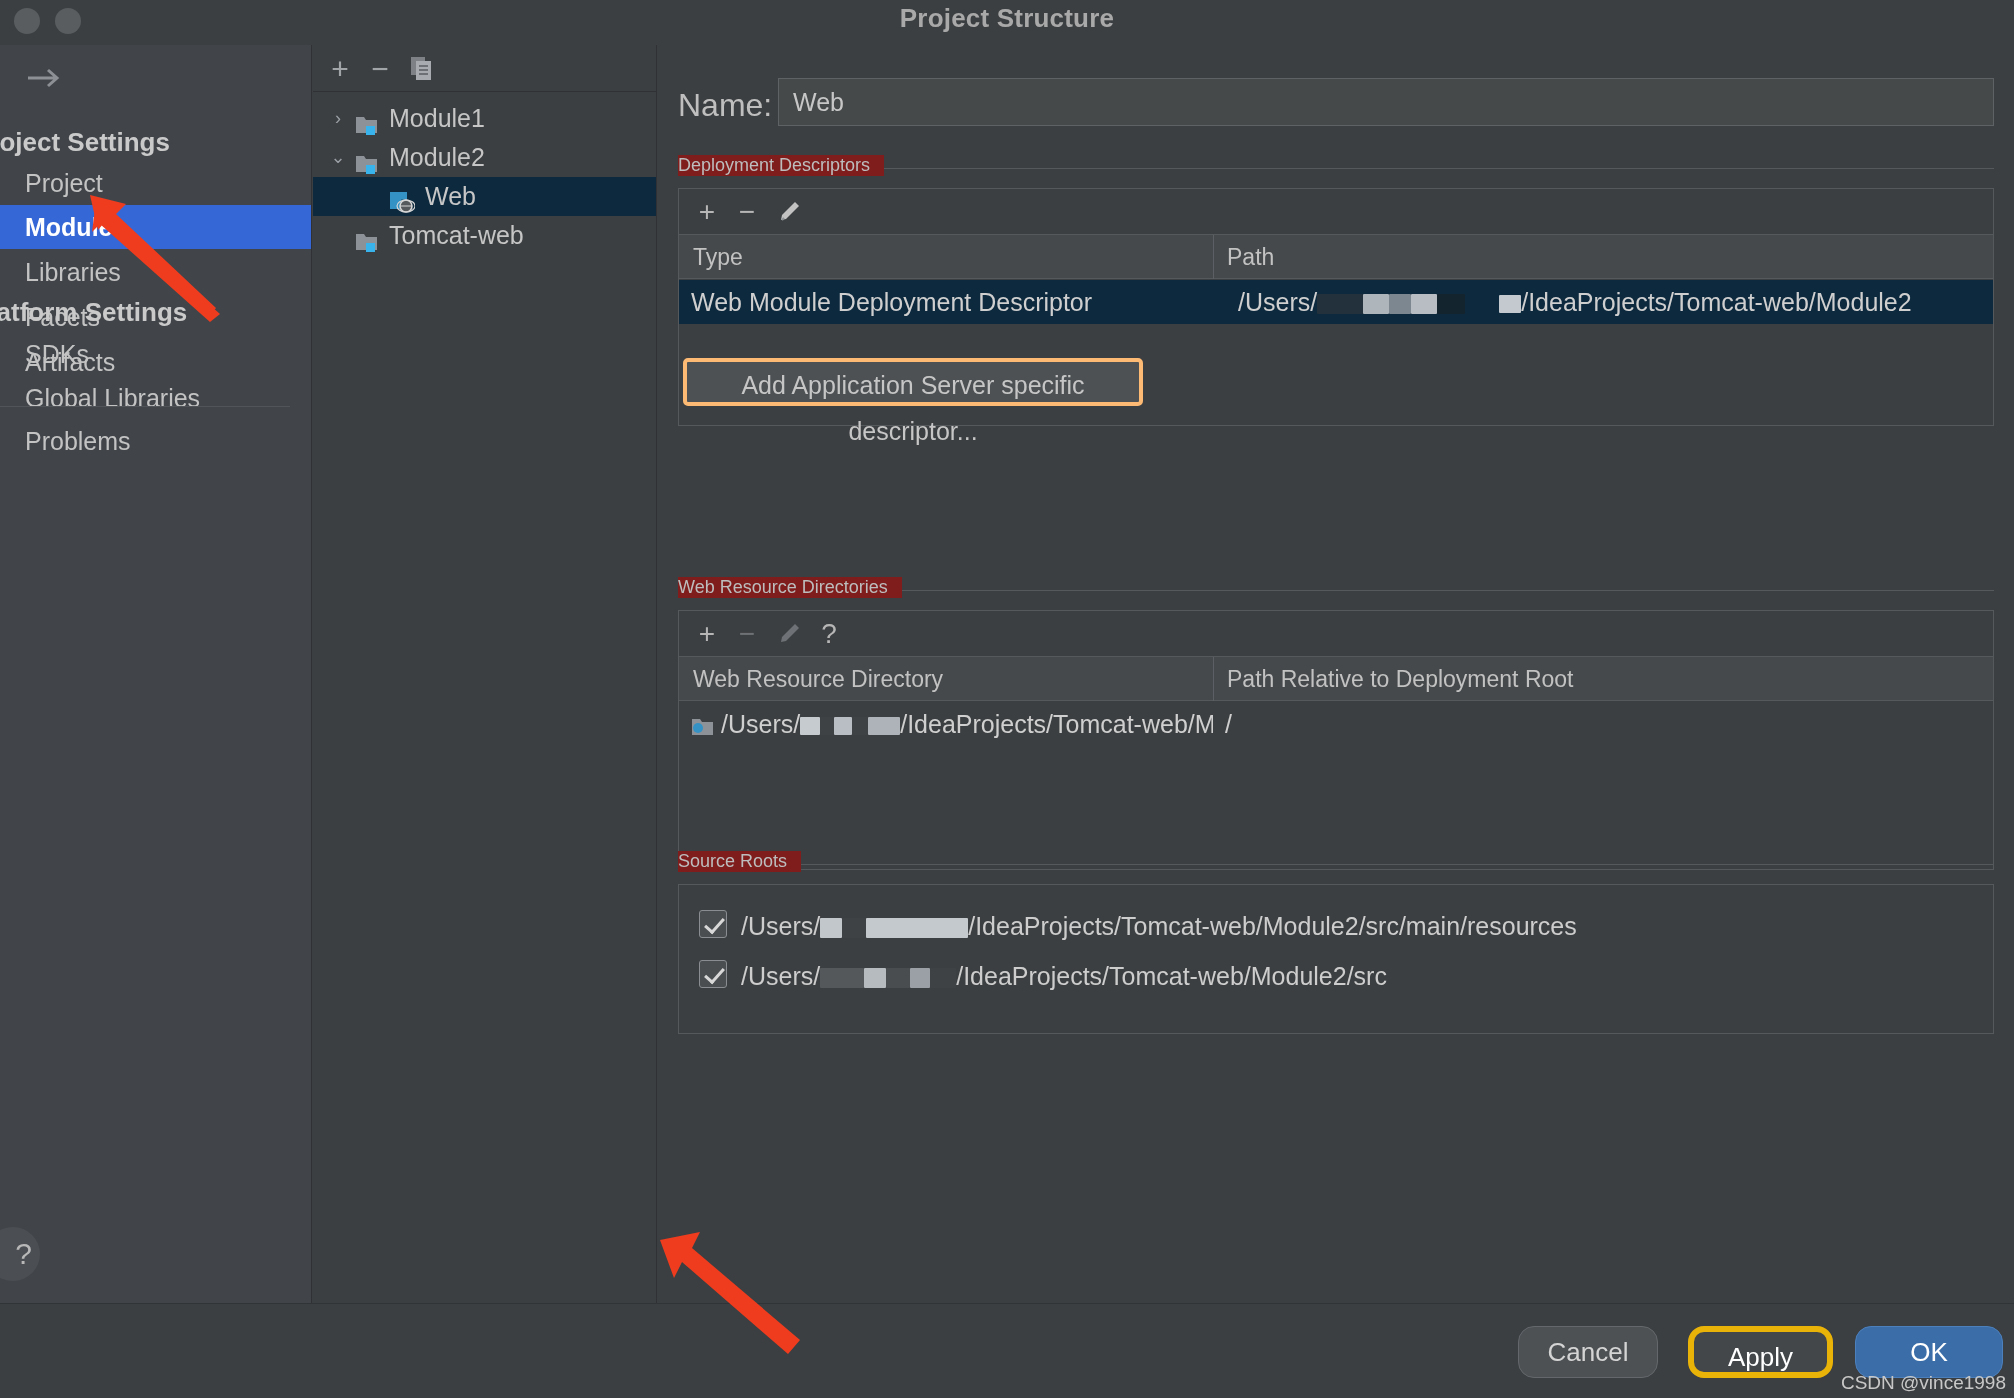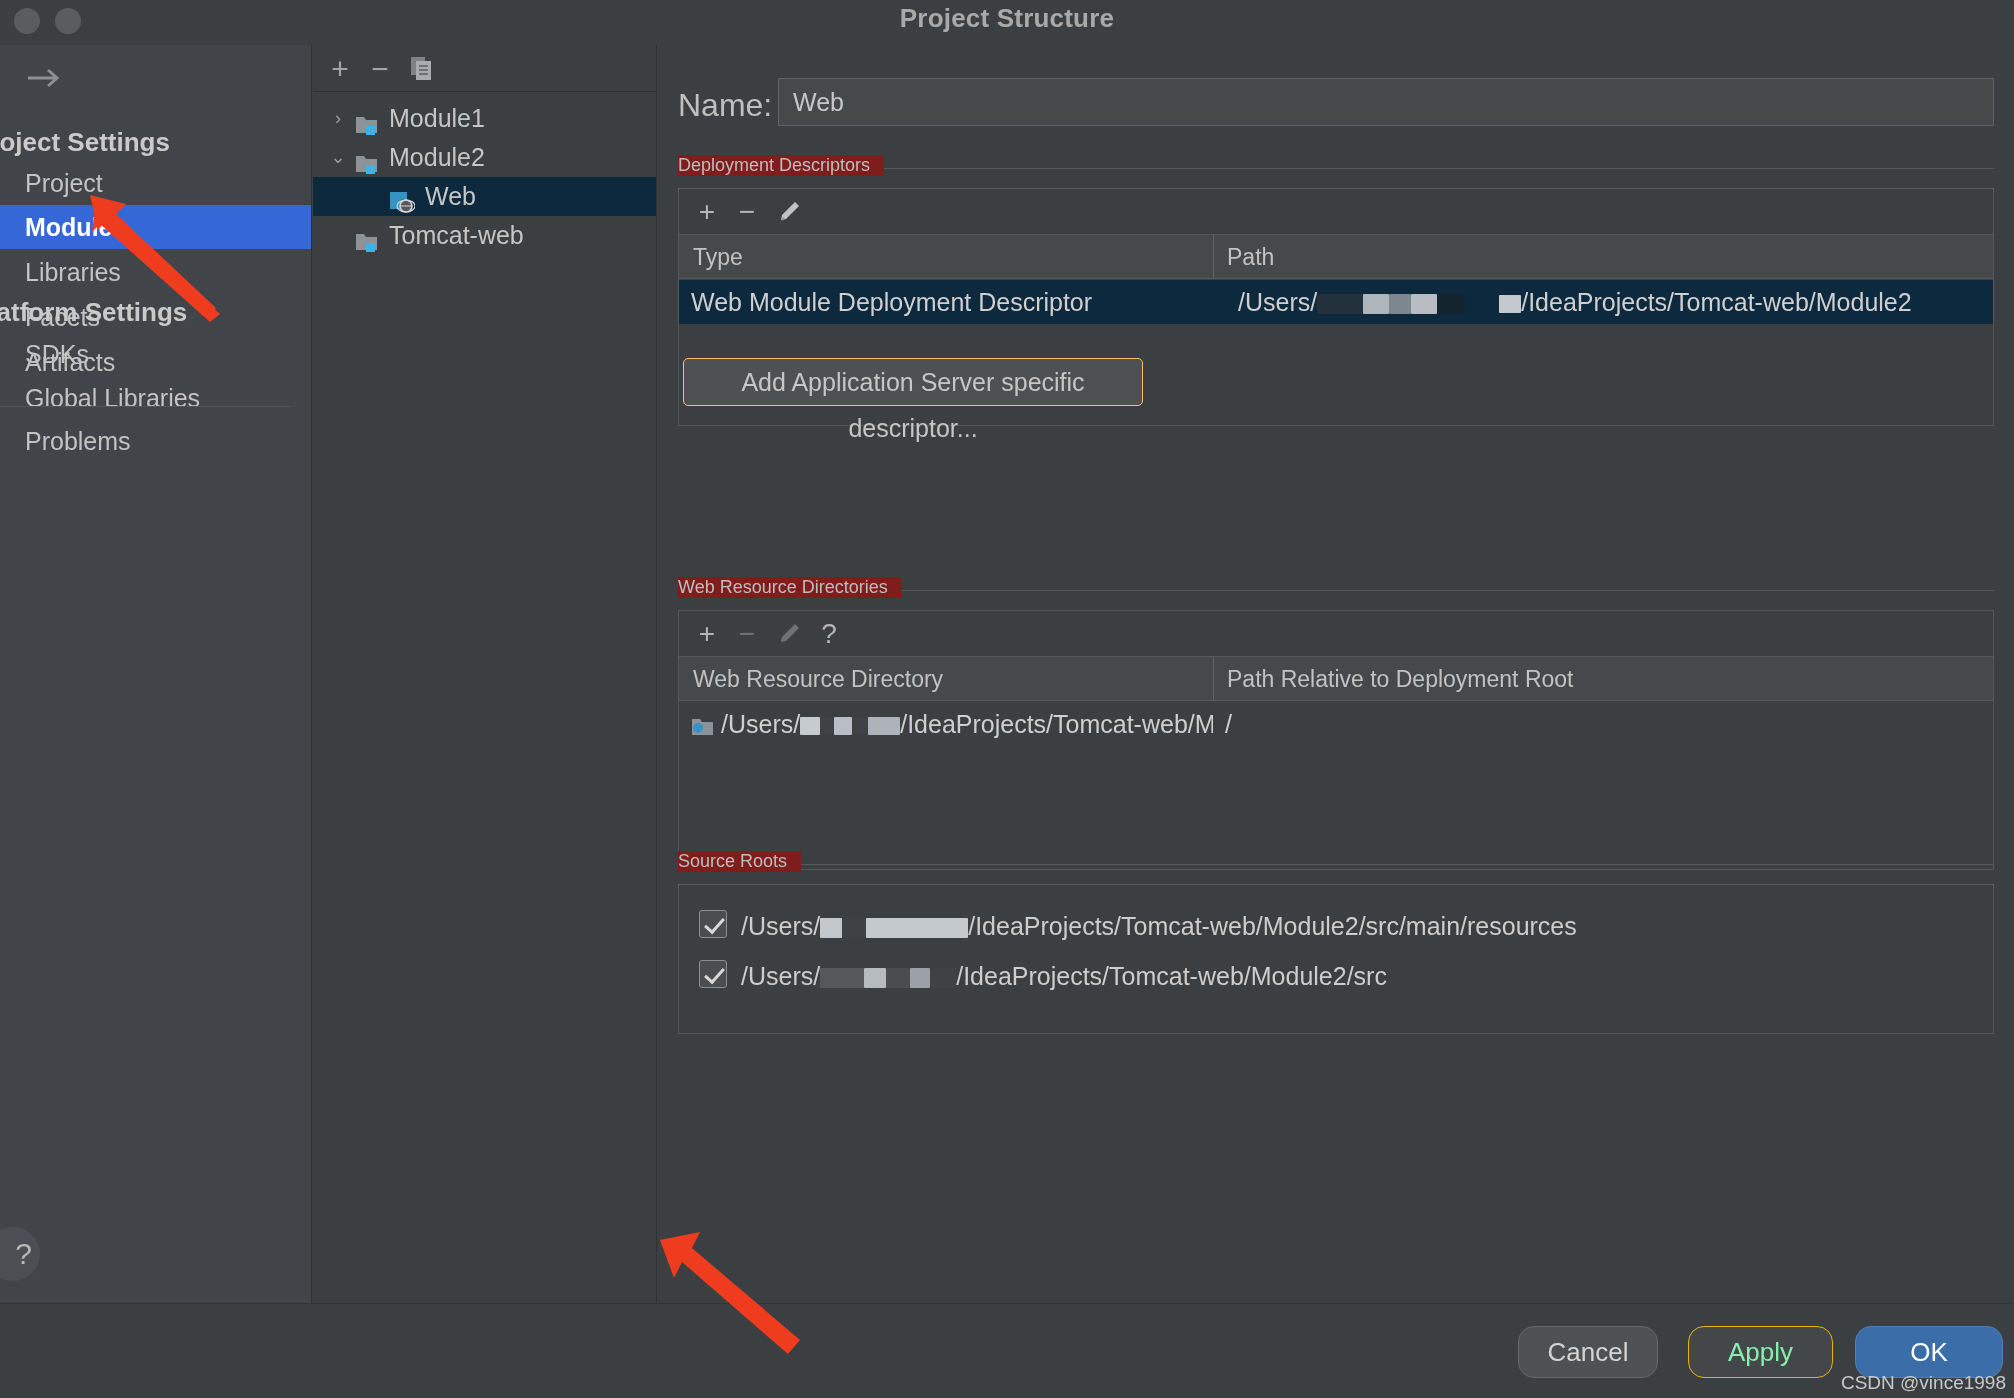--- a/index.html
+++ b/index.html
@@ -260,21 +260,21 @@
     font-size: 25px;
     color: #cfcfcf;
     padding-left: 12px;
     white-space: nowrap;
     overflow: hidden;
   }
 
   .btn {
     position: absolute;
     background: #4d5154;
-    border: 1px solid #fdba74;
+    border: 4px solid #fdba74;
     border-radius: 5px;
     color: #c6c6c6;
     font-size: 25px;
     text-align: center;
     font-family: "Liberation Sans", sans-serif;
   }
 
   .src-row {
     position: absolute;
     left: 0;
@@ -321,21 +321,21 @@
   .dlg-btn {
     position: absolute;
     top: 22px;
     height: 52px;
     border-radius: 16px;
     font-size: 26px;
     text-align: center;
     line-height: 50px;
   }
   .dlg-btn.cancel { background: #4d5154; border: 1px solid #64686c; color: #d4d4d4; }
-  .dlg-btn.apply  { background: #43474a; border: 1px solid #eab308; color: #86efac; }
+  .dlg-btn.apply  { background: #43474a; border: 6px solid #eab308; color: #ffffff; }
   .dlg-btn.ok     { background: #3b6ea8; border: 1px solid #4c80bd; color: #ffffff; }
   .watermark {
     position: absolute;
     right: 8px; bottom: 4px;
     font-size: 19px;
     color: #c8c8c8;
   }
 
   
   .arrow { position: absolute; pointer-events: none; }

